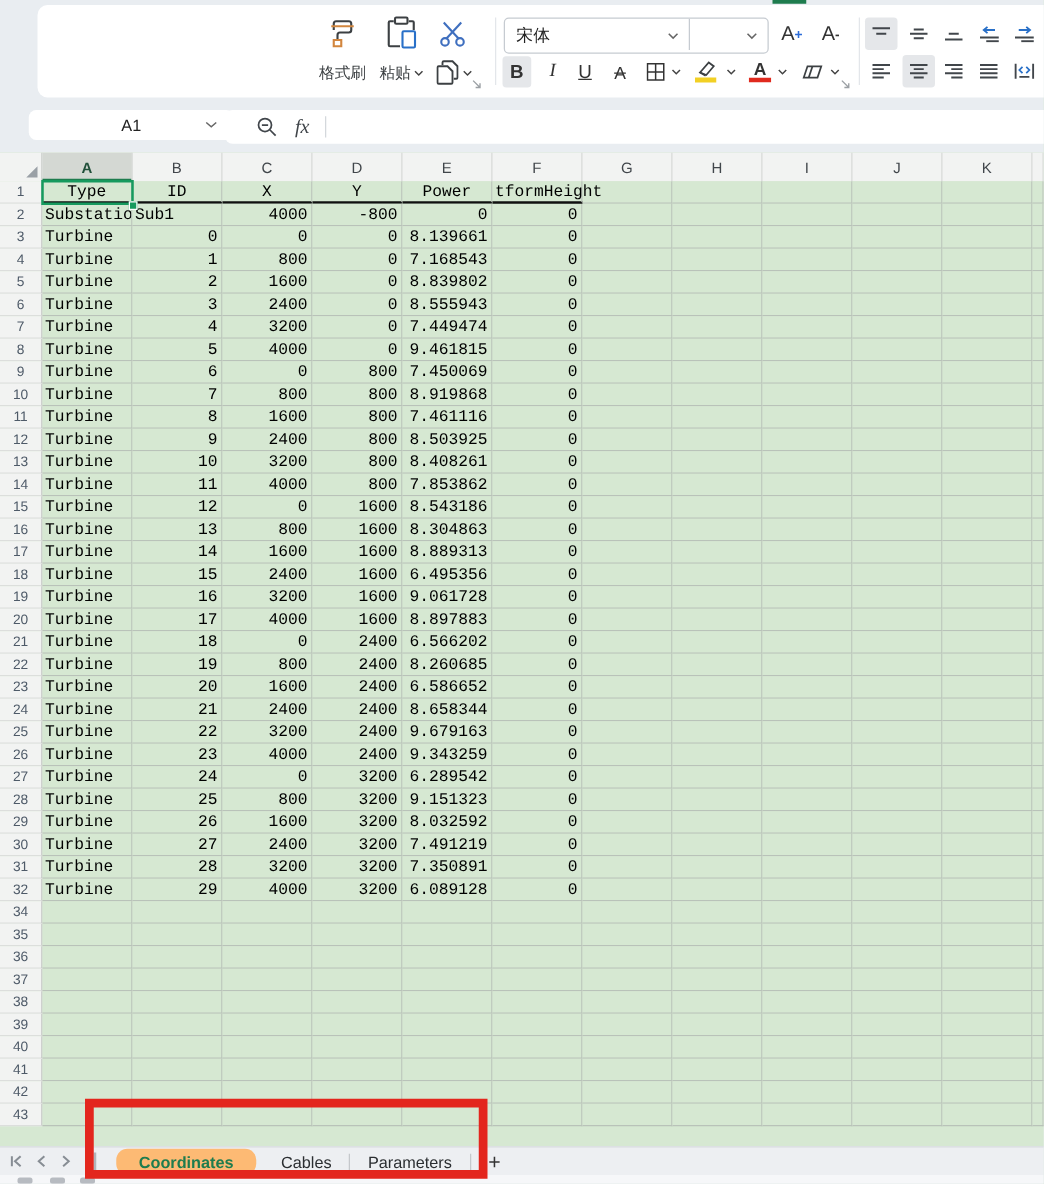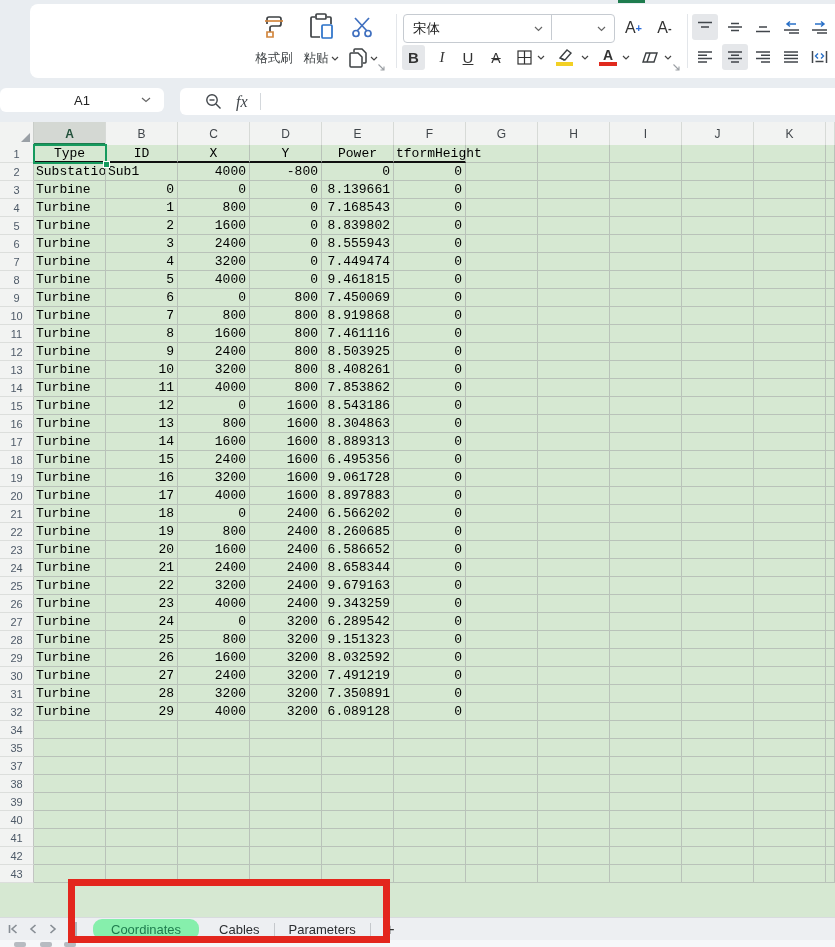--- a/index.html
+++ b/index.html
@@ -26,21 +26,21 @@
   .tool-label{font-size:12.5px;color:var(--ink);white-space:nowrap;display:flex;align-items:center;gap:2px}
   .iconbtn{display:flex;align-items:center;justify-content:center;border-radius:3px;color:var(--ink)}
   .iconbtn.active{background:#e5e7ea}
   .glyph{font-size:15px;color:#333;line-height:1}
   .caret{display:inline-block}
   .combo{border:1px solid #c6cbd1;border-radius:4px;background:#fff;display:flex;align-items:flex-start}
   .combo .cdiv{width:1px;height:25px;background:#c6cbd1}
   .expand-arrow{opacity:.75}
 
   
-  .name-box{left:0;top:88px;width:164px;height:24px;background:#fff;border-radius:6px;
+  .name-box{left:23px;top:88px;width:164px;height:24px;background:#fff;border-radius:6px;
             display:flex;align-items:center;justify-content:center;font-size:13px;color:#222}
   .name-box .caret{position:absolute;right:13px}
   .fx-bar{left:180px;top:88px;width:663px;height:27px;background:#fff;border-radius:6px;
           display:flex;align-items:center}
   .fx-sign{font-family:"Liberation Serif",serif;font-style:italic;font-size:16px;color:#41464b}
   .fx-div{width:1px;height:17px;background:#d4d8dc;margin-left:12px}
   .formula-input{flex:1;font-size:13px;color:#222;padding-left:8px}
 
   
   .sheet{left:0;top:122px;width:835px;height:795px;overflow:hidden;background:var(--cellbg)}
@@ -71,21 +71,21 @@
   .sel-cell{left:33px;top:144px;width:74px;height:20px;border:2px solid var(--selgreen);box-sizing:border-box;z-index:3;pointer-events:none}
   .sel-handle{left:103px;top:161px;width:5px;height:5px;background:var(--selgreen);border:1px solid #fff;z-index:4;pointer-events:none}
 
   
   .tabbar{left:0;top:917px;width:835px;height:23px;background:#edeff2;border-top:1px solid #d8dbde;
           box-sizing:border-box;display:flex;align-items:center;z-index:5}
   .nav-ic{display:flex;align-items:center;justify-content:center;width:20px;height:20px;color:#878d94;cursor:pointer}
   .tab-split{width:2px;height:15px;background:#b0b4ba;margin-left:12px}
   .sheet-tab{height:21px;display:flex;align-items:center;justify-content:center;font-size:13px;color:#2b2e31;
              padding:0 14px;cursor:pointer;white-space:nowrap}
-  .sheet-tab.active{background:#86efac;border-radius:9px;color:var(--green);font-weight:normal;margin-left:16px;padding:0 18px}
+  .sheet-tab.active{background:#fdba74;border-radius:9px;color:var(--green);font-weight:bold;margin-left:16px;padding:0 18px}
   .tab-div{width:1px;height:13px;background:#c5c8cc}
   .add-tab{font-size:17px;color:#333;margin-left:14px;cursor:pointer;line-height:1}
   .statusbar{left:0;top:940px;width:835px;height:7px;background:#f6f7f9;z-index:5}
   .statusbar .blob{position:absolute;top:2px;width:12px;height:5px;background:#b7bbc1;border-radius:2px}
 
   
   .red-rect{left:68px;top:879px;width:322px;height:64px;border:7px solid var(--red);box-sizing:border-box;
             z-index:30;pointer-events:none}
   svg{display:block}
 </style>
@@ -805,20 +805,35 @@
           <div class="g-cell"></div>
           <div class="g-cell"></div>
           <div class="g-cell"></div>
           <div class="g-cell"></div>
           <div class="g-cell"></div>
           <div class="g-cell"></div>
           <div class="g-cell sliver"></div>
         </div>
         <div class="g-row">
           <div class="g-gutter">35</div>
+          <div class="g-cell"></div>
+          <div class="g-cell"></div>
+          <div class="g-cell"></div>
+          <div class="g-cell"></div>
+          <div class="g-cell"></div>
+          <div class="g-cell"></div>
+          <div class="g-cell"></div>
+          <div class="g-cell"></div>
+          <div class="g-cell"></div>
+          <div class="g-cell"></div>
+          <div class="g-cell"></div>
+          <div class="g-cell sliver"></div>
+        </div>
+        <div class="g-row">
+          <div class="g-gutter">36</div>
           <div class="g-cell"></div>
           <div class="g-cell"></div>
           <div class="g-cell"></div>
           <div class="g-cell"></div>
           <div class="g-cell"></div>
           <div class="g-cell"></div>
           <div class="g-cell"></div>
           <div class="g-cell"></div>
           <div class="g-cell"></div>
           <div class="g-cell"></div>

